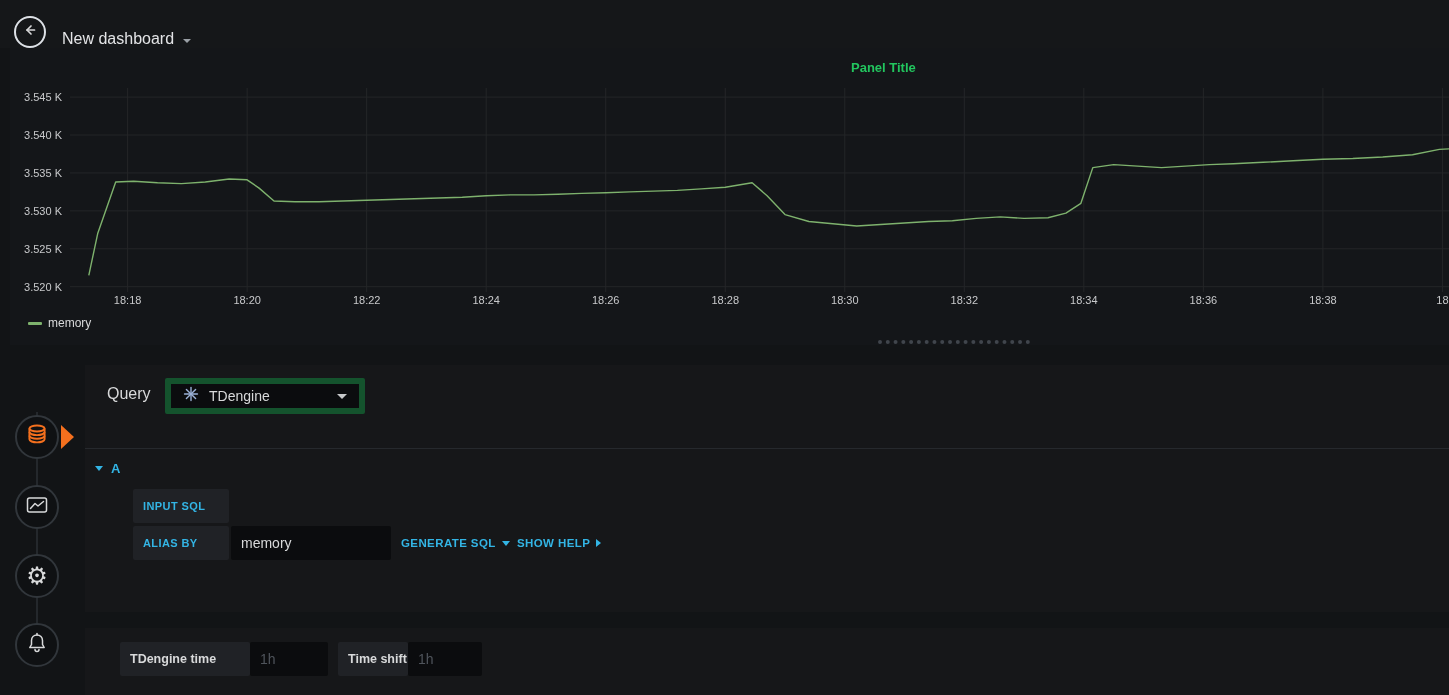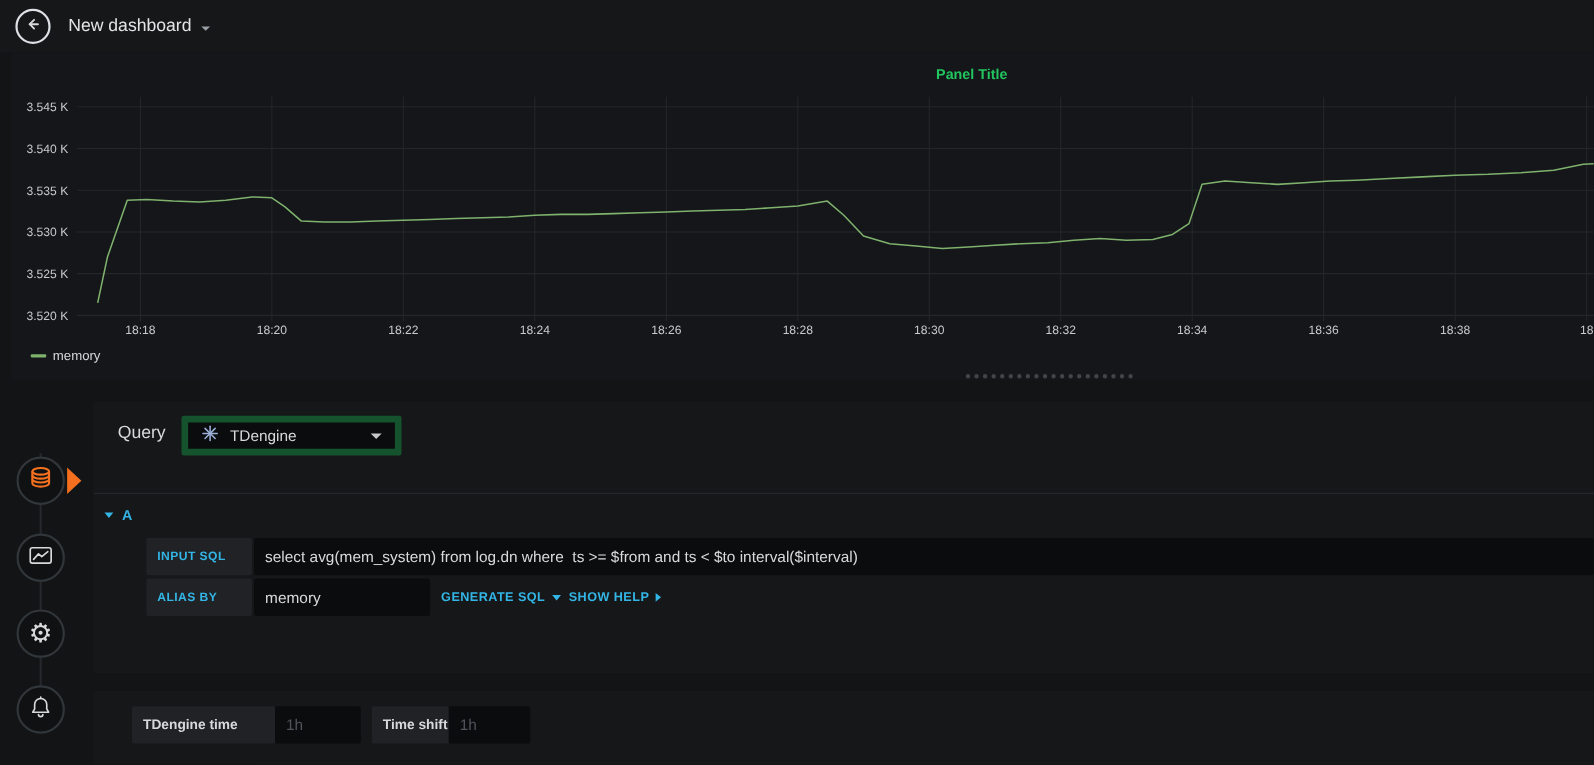--- a/index.html
+++ b/index.html
@@ -6,21 +6,21 @@
   html,body { width:1449px; height:695px; }
   body {
     background:#121416;
     font-family:"Liberation Sans", sans-serif;
     color:#d8d9da;
     overflow:hidden;
     position:relative;
   }
   
   .topbar { position:absolute; top:0; left:0; right:0; height:48px; background:#151719;
-            display:flex; align-items:center; padding-left:14px; }
+            display:flex; align-items:flex-end; padding-left:14px; }
   .back-btn { width:32px; height:32px; border-radius:50%; border:2px solid #dde1e6;
               display:flex; align-items:center; justify-content:center; cursor:pointer; flex:none; }
   .dash-title { margin-left:16px; font-size:16px; font-weight:500; color:#e3e4e6;
                 display:flex; align-items:center; gap:9px; cursor:pointer; }
   .caret-down-gray { width:0; height:0; border-left:4px solid transparent; border-right:4px solid transparent;
                      border-top:4px solid #9aa0a6; margin-top:3px; }
   
   .panel { position:absolute; left:10px; top:48px; width:1439px; height:297px; background:#141619; overflow:hidden; }
   .panel-title { position:absolute; left:841px; top:12px; width:146px; text-align:left;
                  font-size:13px; font-weight:700; color:#22c55e; cursor:pointer; }
@@ -203,21 +203,20 @@
   </div>
 
   <div class="divider"></div>
 
   <div class="row-a">
     <span class="caret-down-blue"></span>
     <span class="ref-id">A</span>
   </div>
 
   <div class="form-label lab-sql">INPUT SQL</div>
-  <input class="inp inp-sql" type="text" value="select avg(mem_system) from log.dn where  ts &gt;= $from and ts &lt; $to interval($interval)" style="">
 
   <div class="form-label lab-alias">ALIAS BY</div>
   <input class="inp inp-alias" type="text" value="memory" style="">
 
   <div class="text-btn btn-gen">
     <span>GENERATE SQL</span>
     <span class="caret-down-blue"></span>
   </div>
   <div class="text-btn btn-help">
     <span>SHOW HELP</span>

